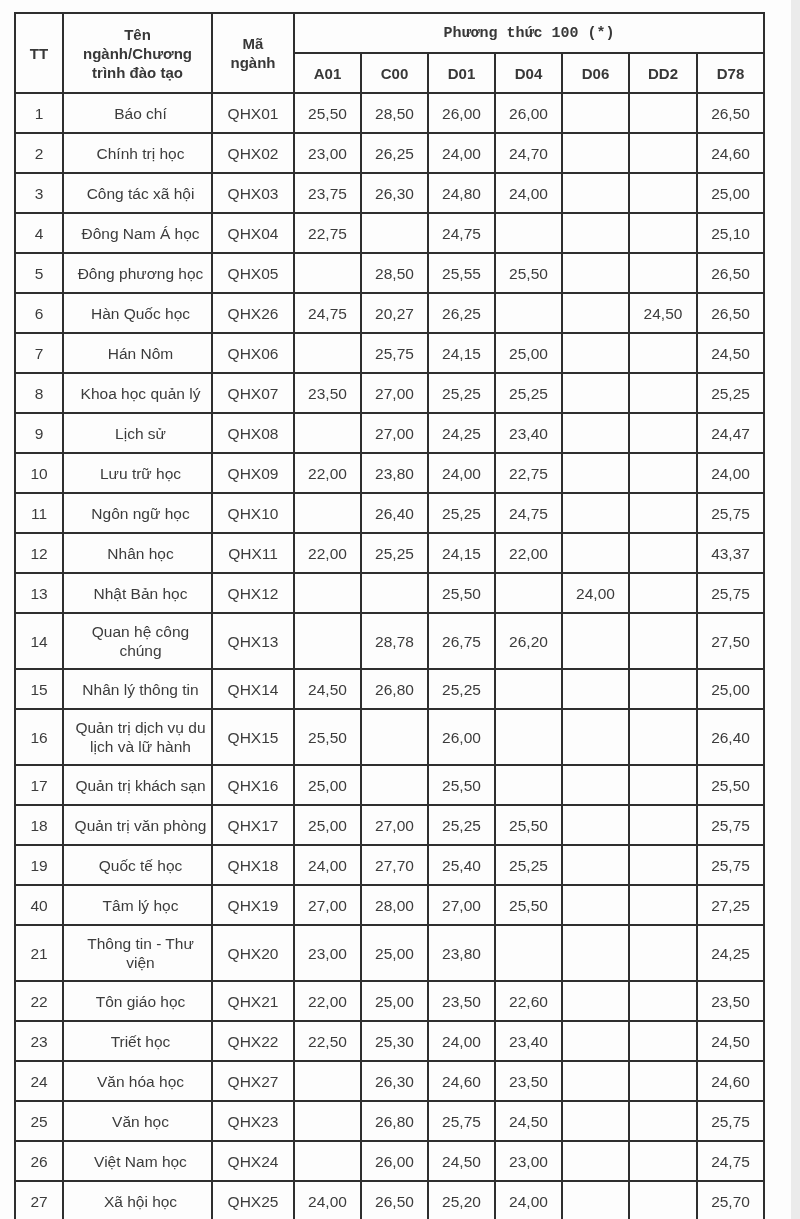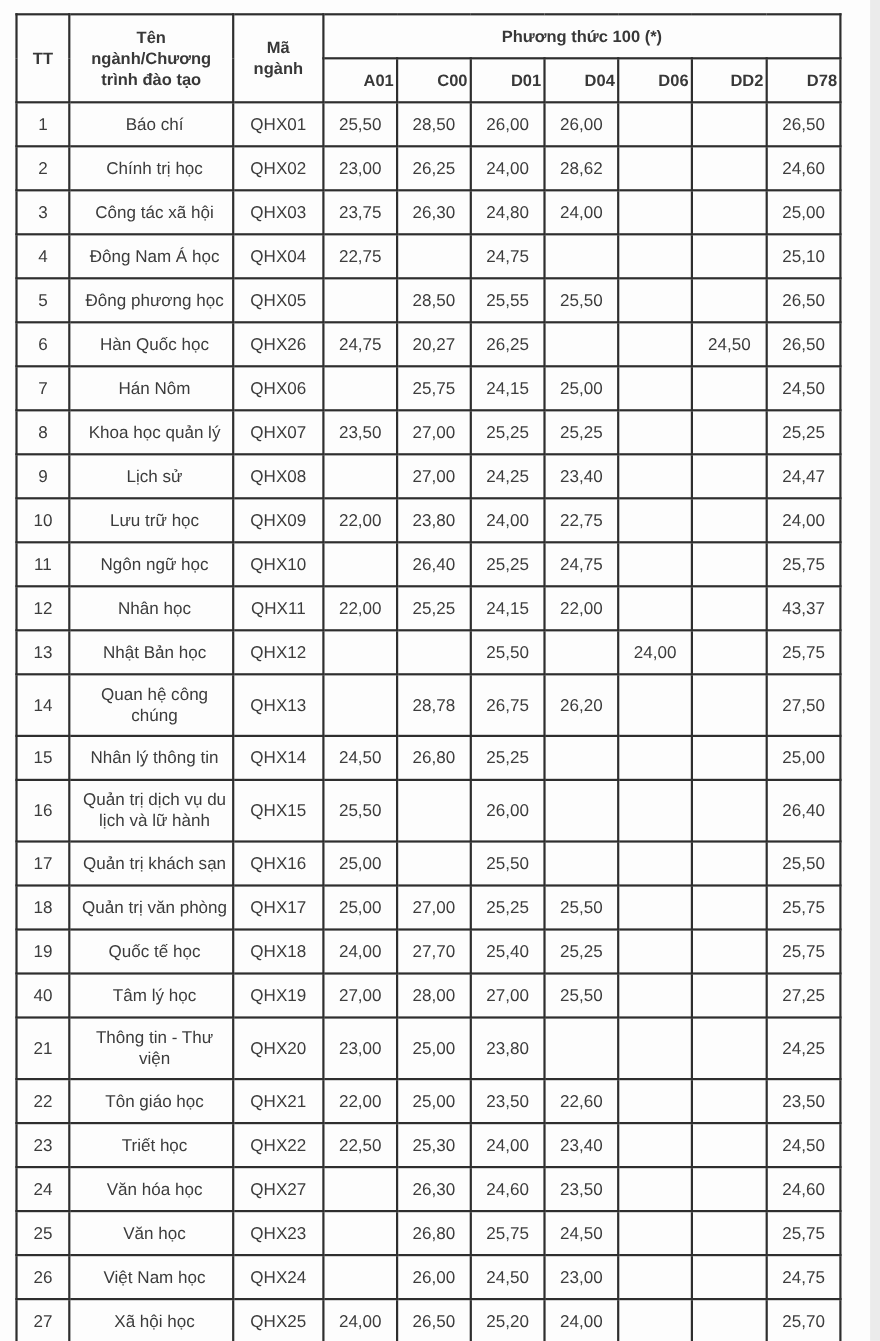--- a/index.html
+++ b/index.html
@@ -40,22 +40,22 @@
   }
   table.scores th {
     font-size: 15px;
     font-weight: bold;
     text-align: center;
     white-space: pre-line;
     line-height: 19px;
     color: #383838;
     padding: 2px 2px;
   }
-  thead tr.group-row th.group-header { height: 34px; }
-  thead tr.method-row th { height: 34px; text-align: right; }
+  thead tr.group-row th.group-header { height: 34px; font-family: Liberation Mono, monospace; }
+  thead tr.method-row th { height: 34px; }
   table.scores td {
     height: 40px;
     font-size: 15.5px;
     text-align: center;
     line-height: 19px;
     padding: 8px 2px;
     box-sizing: border-box;
   }
   table.scores td.name-cell {
     text-align: center;
@@ -116,21 +116,21 @@
           <td></td>
           <td>26,50</td>
         </tr>
         <tr>
           <td>2</td>
           <td class="name-cell">Chính trị học</td>
           <td>QHX02</td>
           <td>23,00</td>
           <td>26,25</td>
           <td>24,00</td>
-          <td>28,62</td>
+          <td>24,70</td>
           <td></td>
           <td></td>
           <td>24,60</td>
         </tr>
         <tr>
           <td>3</td>
           <td class="name-cell">Công tác xã hội</td>
           <td>QHX03</td>
           <td>23,75</td>
           <td>26,30</td>

